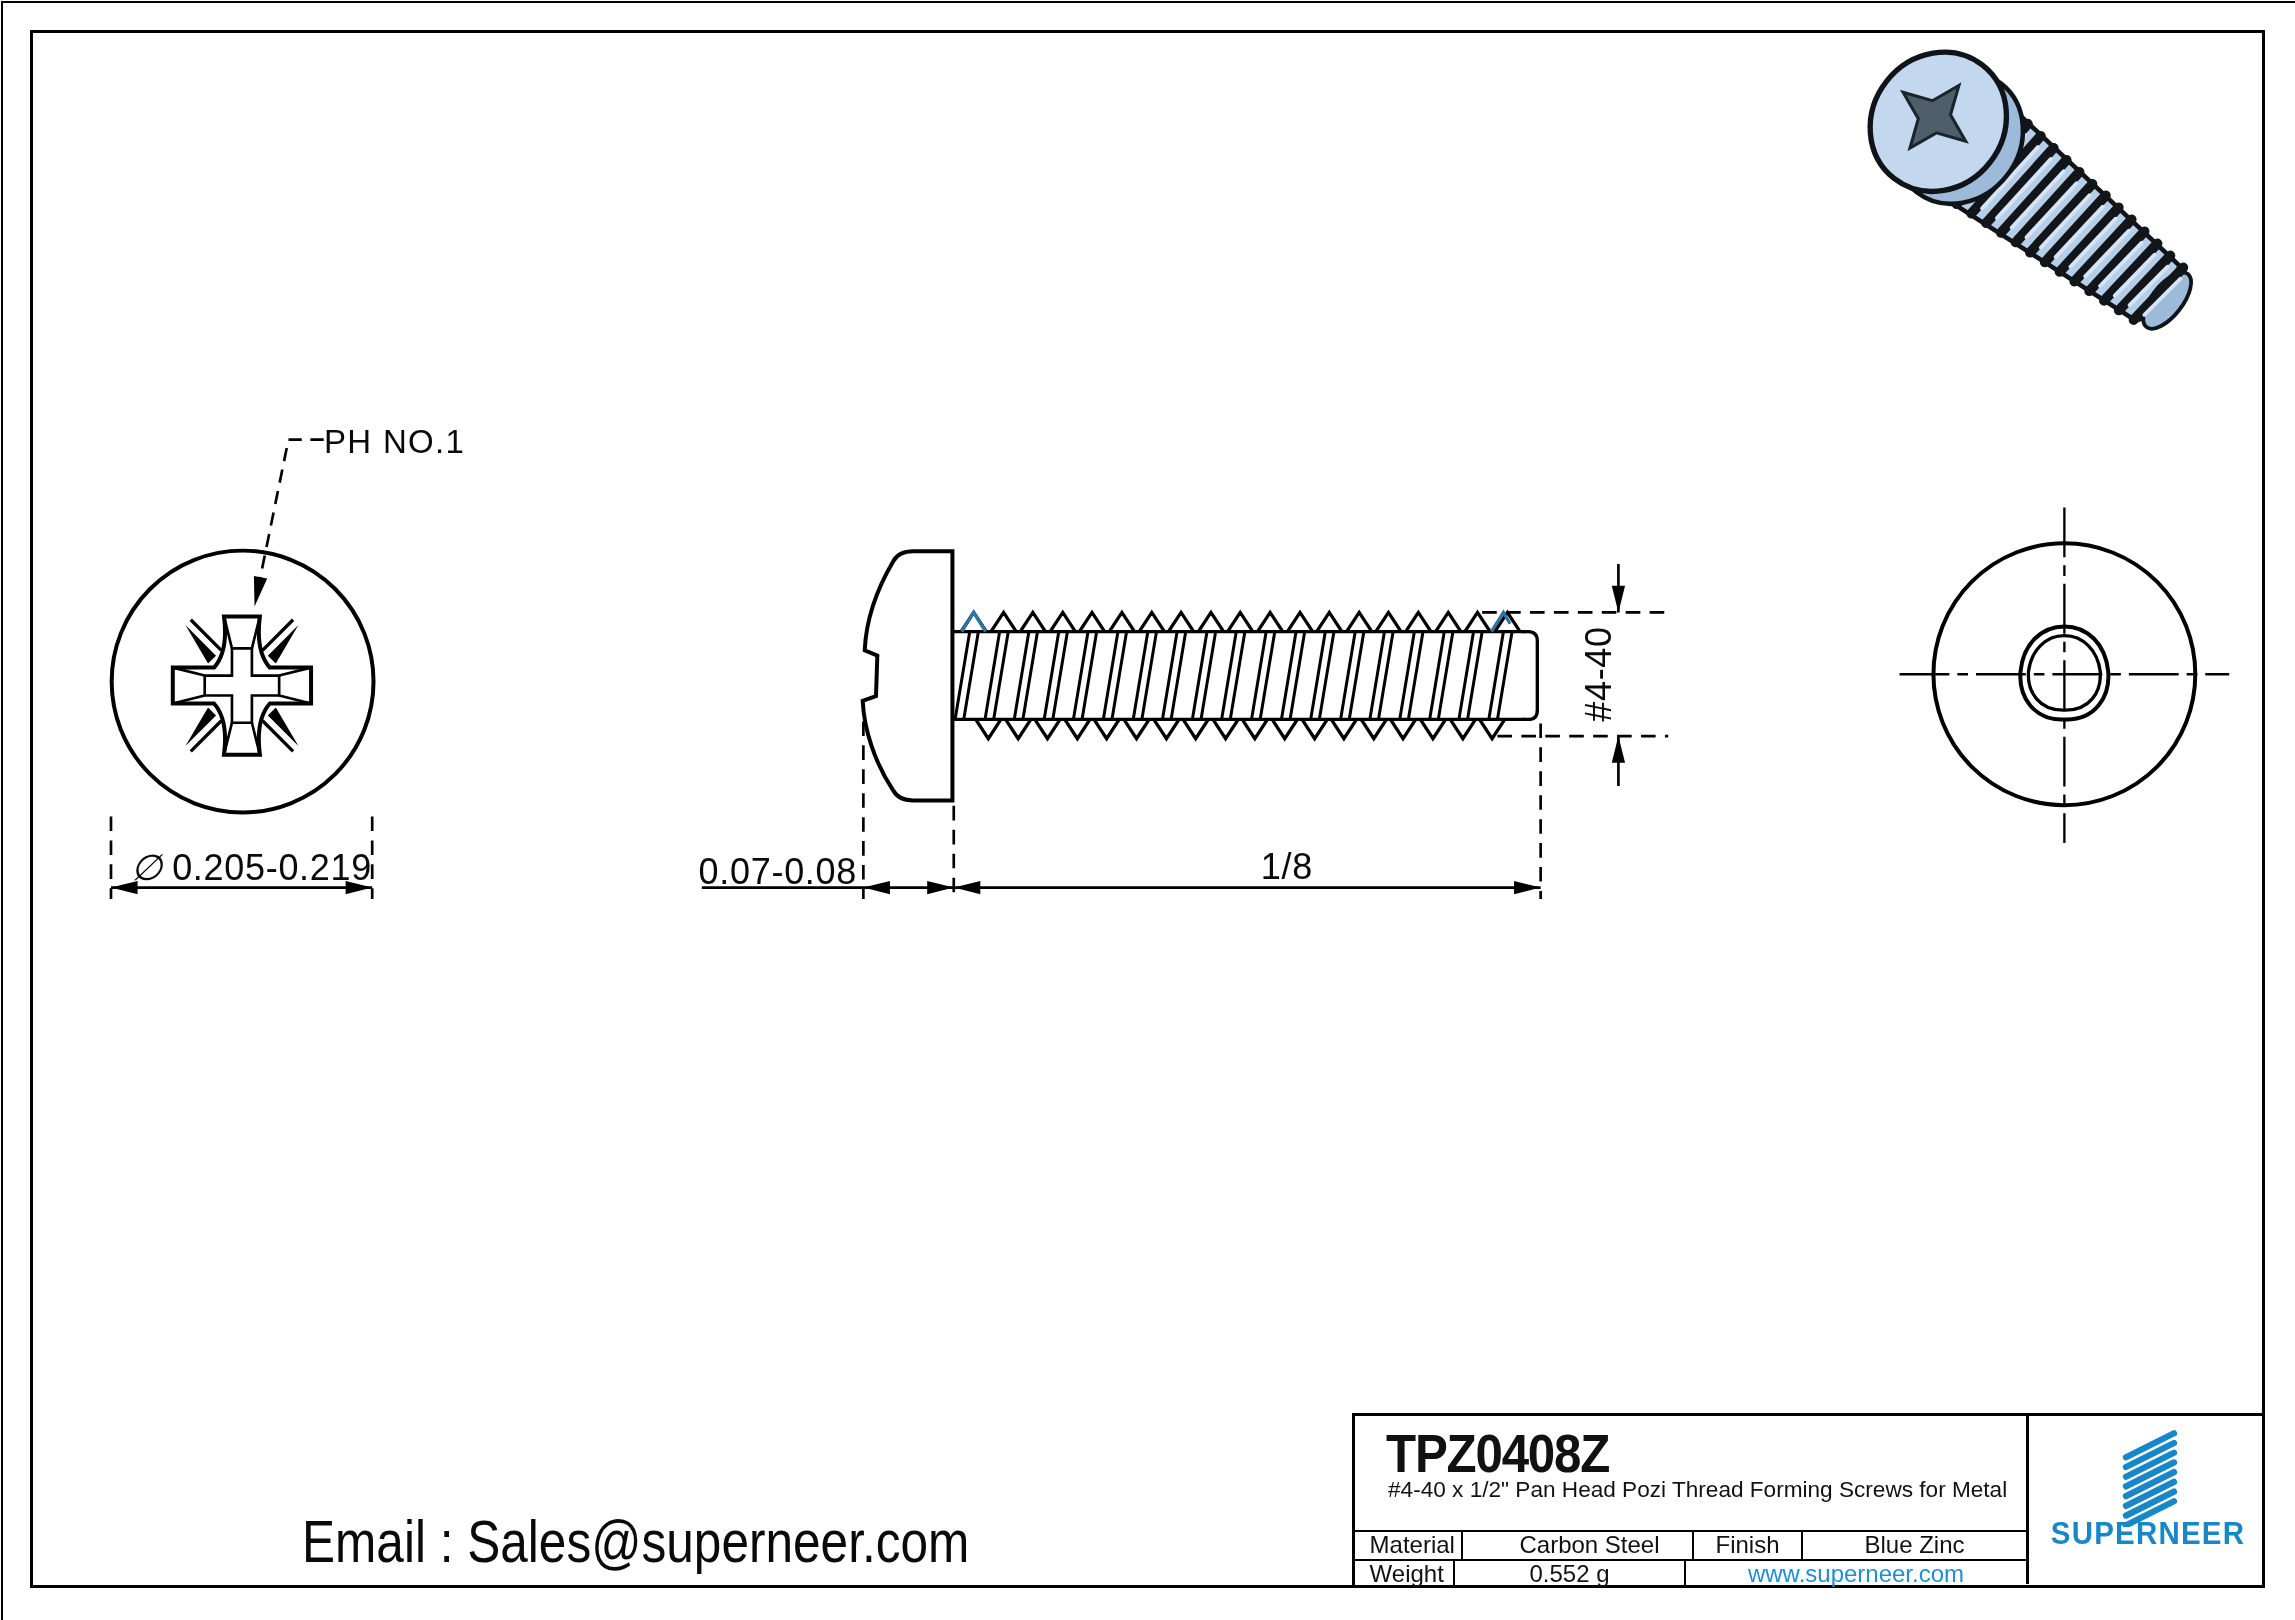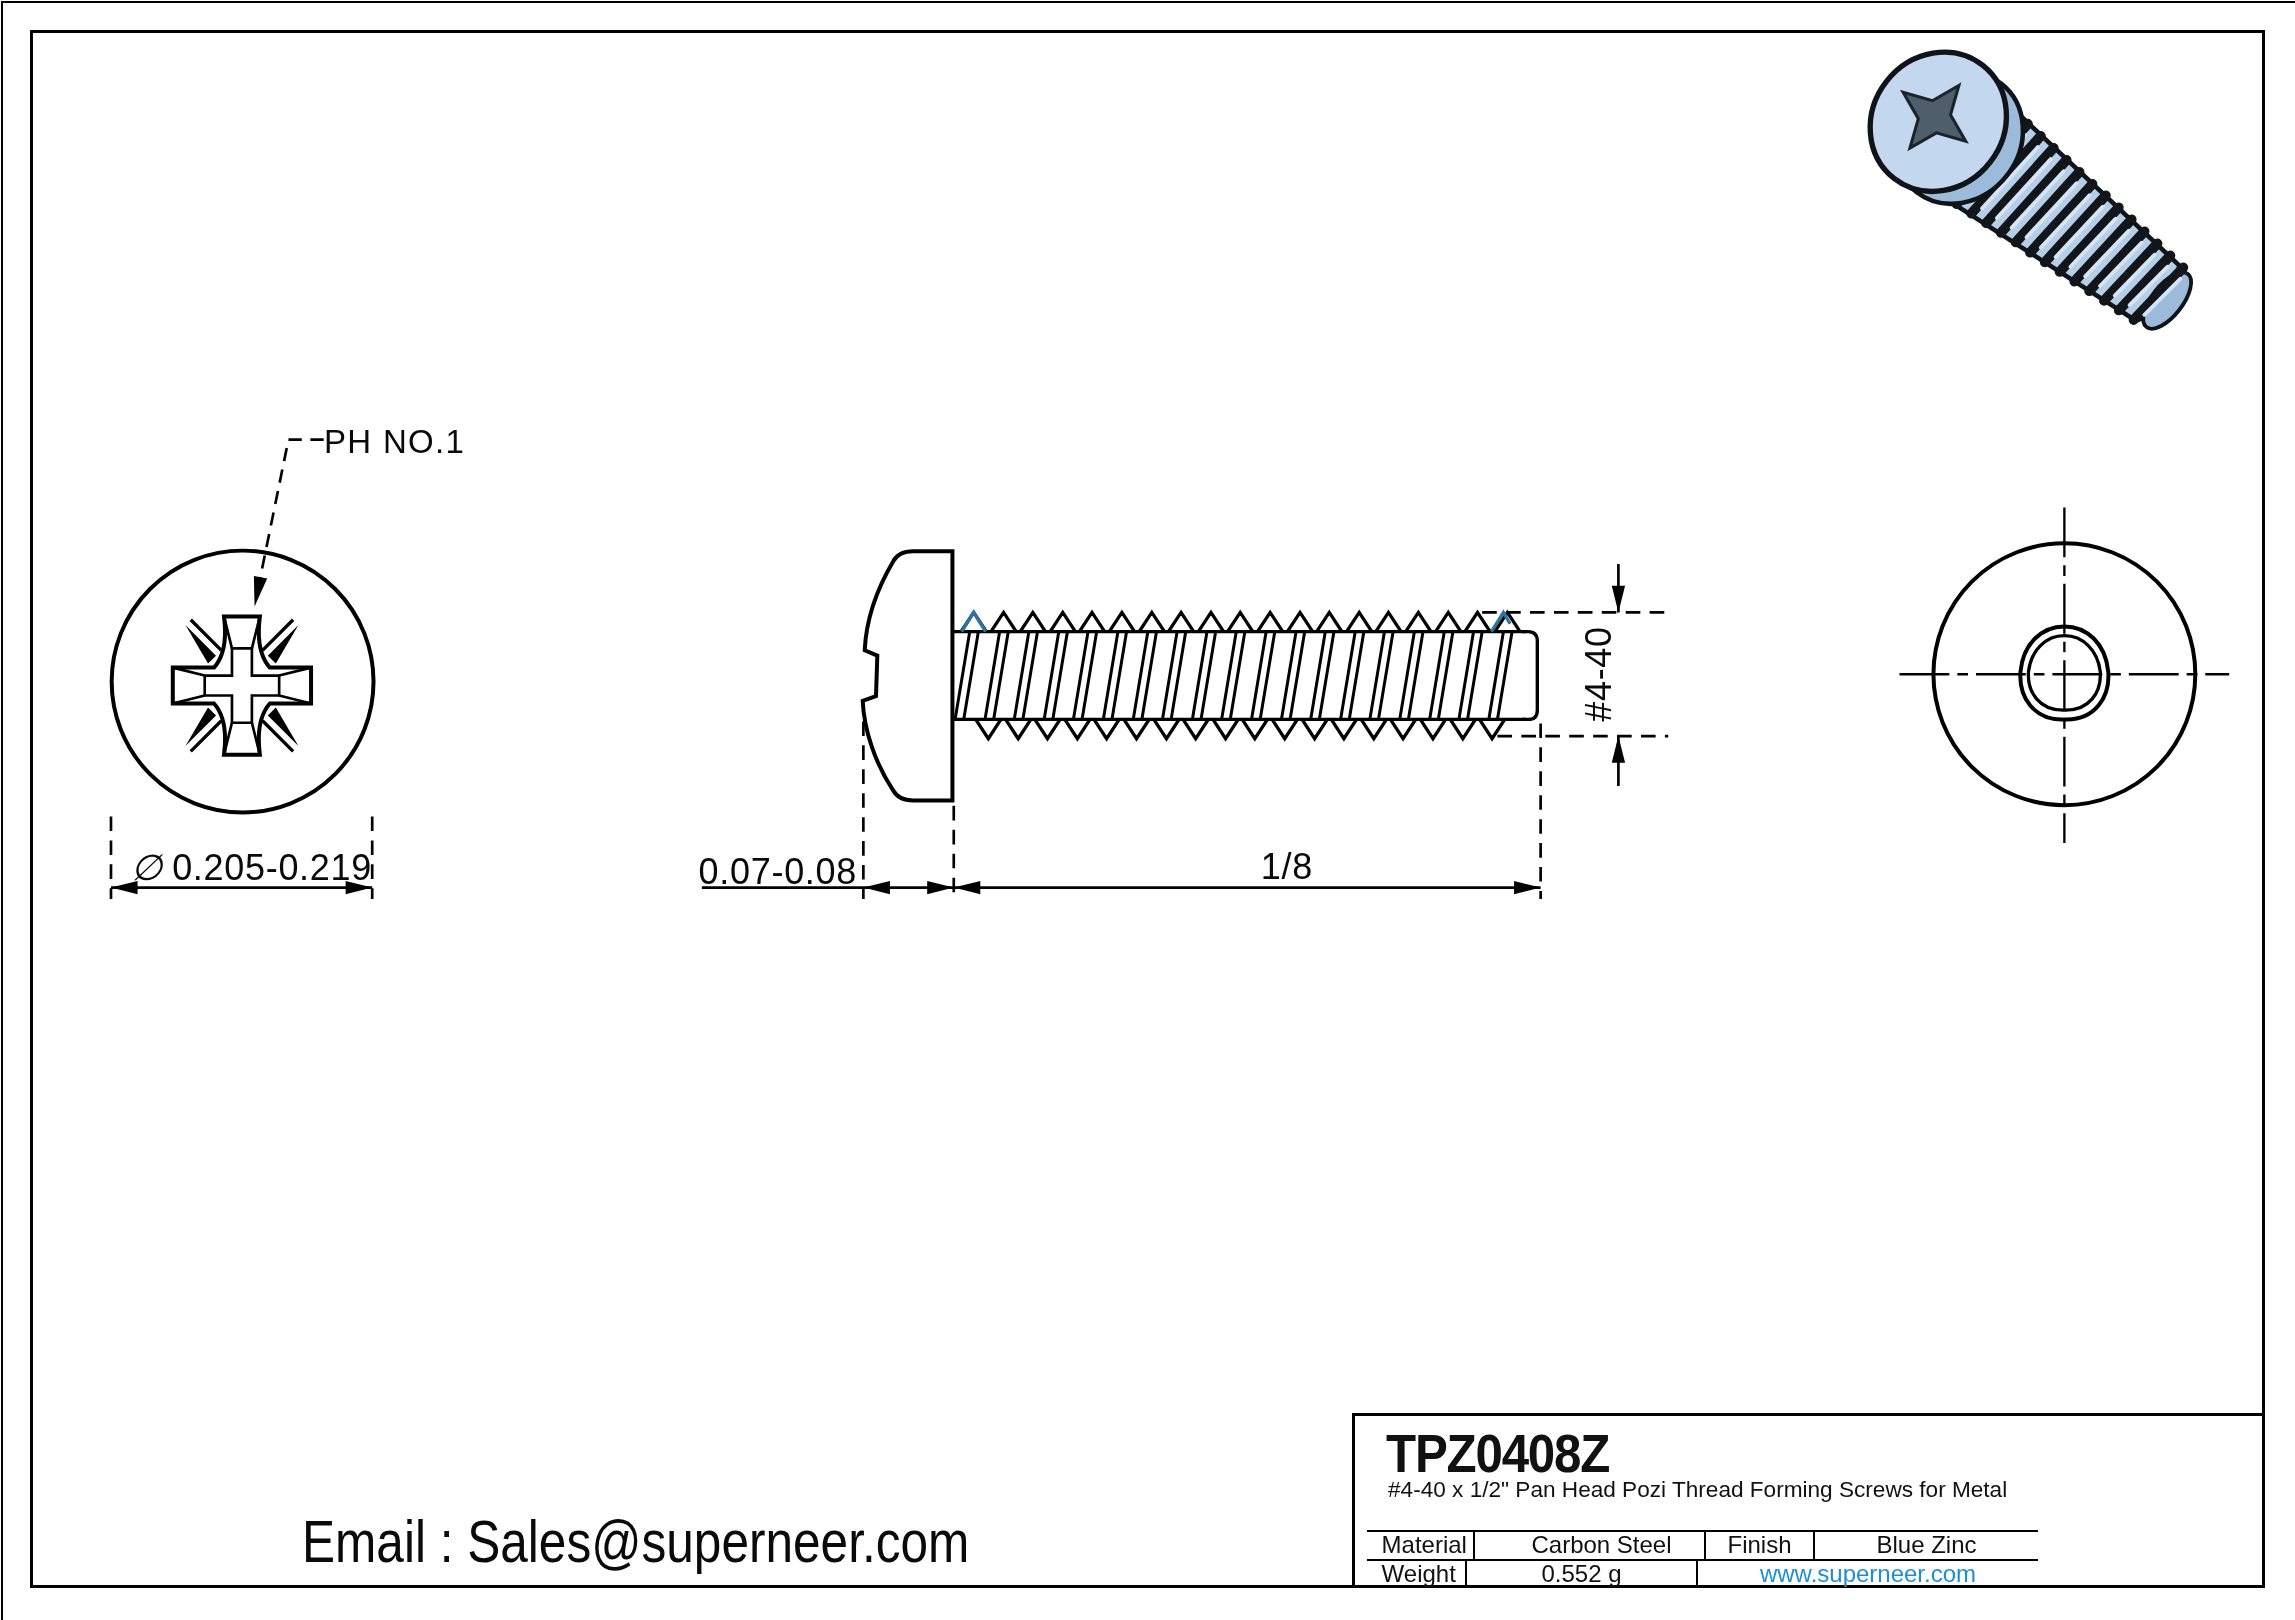--- a/index.html
+++ b/index.html
@@ -18,21 +18,21 @@
   .dim-thread{left:1525px;top:654px;width:146px;height:40px;text-align:center;
               transform:rotate(-90deg);}
   .email{position:absolute;left:302px;top:1508px;font-size:59px;color:#0a0a0a;
          transform:scaleX(0.84);transform-origin:left center;white-space:nowrap;}
   
   .tblock{position:absolute;left:1352px;top:1413px;width:913px;height:175px;
           border:3.3px solid #000;box-sizing:border-box;background:#fff;}
   .tb-part{position:absolute;left:31px;top:6.6px;font-size:53px;font-weight:900;
            letter-spacing:-1.3px;transform:scaleX(0.93);transform-origin:left top;white-space:nowrap;}
   .tb-desc{position:absolute;left:33px;top:61px;font-size:22.6px;white-space:nowrap;}
-  .tb-table{position:absolute;left:12px;top:114px;width:671px;height:54px;border-top:2.7px solid #000;}
+  .tb-table{position:absolute;left:0;top:114px;width:671px;height:54px;border-top:2.7px solid #000;}
   .tb-row{display:flex;height:26.6px;border-bottom:2.7px solid #000;box-sizing:content-box;}
   .tb-row:last-child{border-bottom:none;}
   .tb-cell{box-sizing:border-box;border-right:2.7px solid #000;font-size:24px;
            display:flex;align-items:center;justify-content:center;overflow:hidden;}
   .tb-cell.label{justify-content:flex-start;padding-left:14.6px;}
   .tb-cell:last-child{border-right:none;text-align:center;}
   .w-mat-label{width:108px;}.w-mat-val{width:231px;padding-left:24px;}.w-fin-label{width:109px;}.w-fin-val{flex:1;}
   .w-wt-label{width:100px;}.w-wt-val{width:231px;}.w-web{flex:1;}
   .tb-link{color:#1e8fd5;}
   .tb-logo-cell{position:absolute;left:671px;top:0;width:241px;height:168px;
@@ -166,15 +166,30 @@
         <div class="tb-cell w-fin-label">Finish</div>
         <div class="tb-cell w-fin-val">Blue Zinc</div>
       </div>
       <div class="tb-row">
         <div class="tb-cell label w-wt-label">Weight</div>
         <div class="tb-cell w-wt-val">0.552 g</div>
         <div class="tb-cell w-web tb-link">www.superneer.com</div>
       </div>
     </div>
 
+    <div class="tb-logo-cell">
+      <svg class="logo-stripes" width="66" height="100" viewBox="0 -25 100 175">
+        <g stroke="#1787c7" stroke-width="11" stroke-linecap="round">
+          <line x1="8" y1="28" x2="92" y2="-14"></line>
+          <line x1="8" y1="45" x2="92" y2="3"></line>
+          <line x1="8" y1="62" x2="92" y2="20"></line>
+          <line x1="8" y1="79" x2="92" y2="37"></line>
+          <line x1="8" y1="96" x2="92" y2="54"></line>
+          <line x1="8" y1="113" x2="92" y2="71"></line>
+          <line x1="8" y1="130" x2="92" y2="88"></line>
+          <line x1="8" y1="147" x2="92" y2="105"></line>
+        </g>
+      </svg>
+      <div class="brand">SUPERNEER</div>
+    </div>
   </div>
 </div>
 
 
 </body></html>

